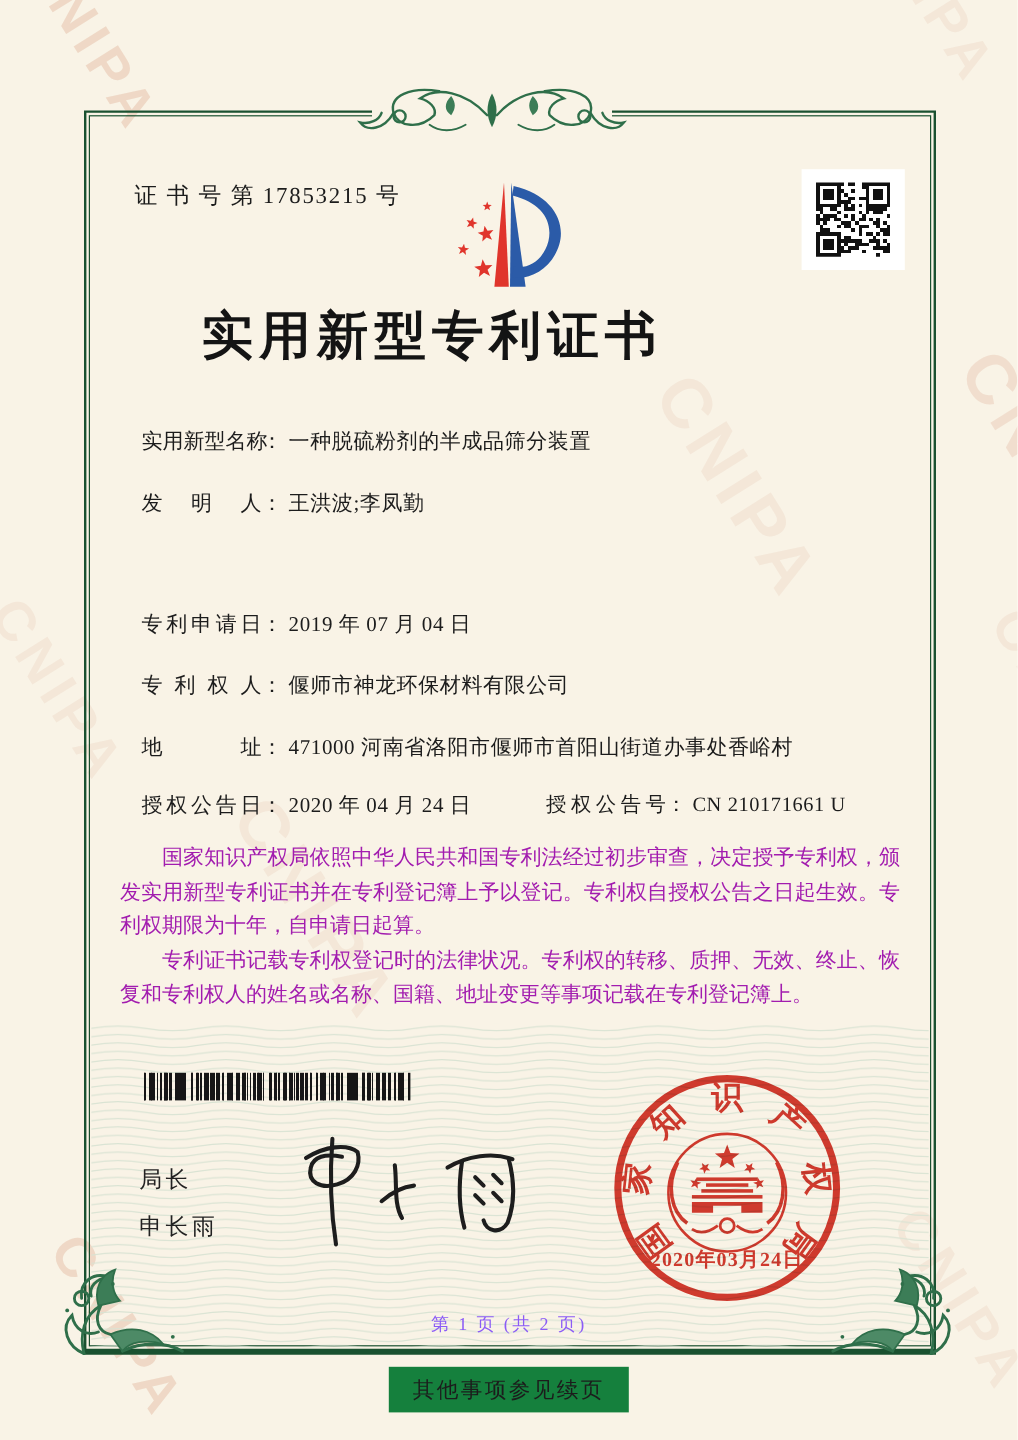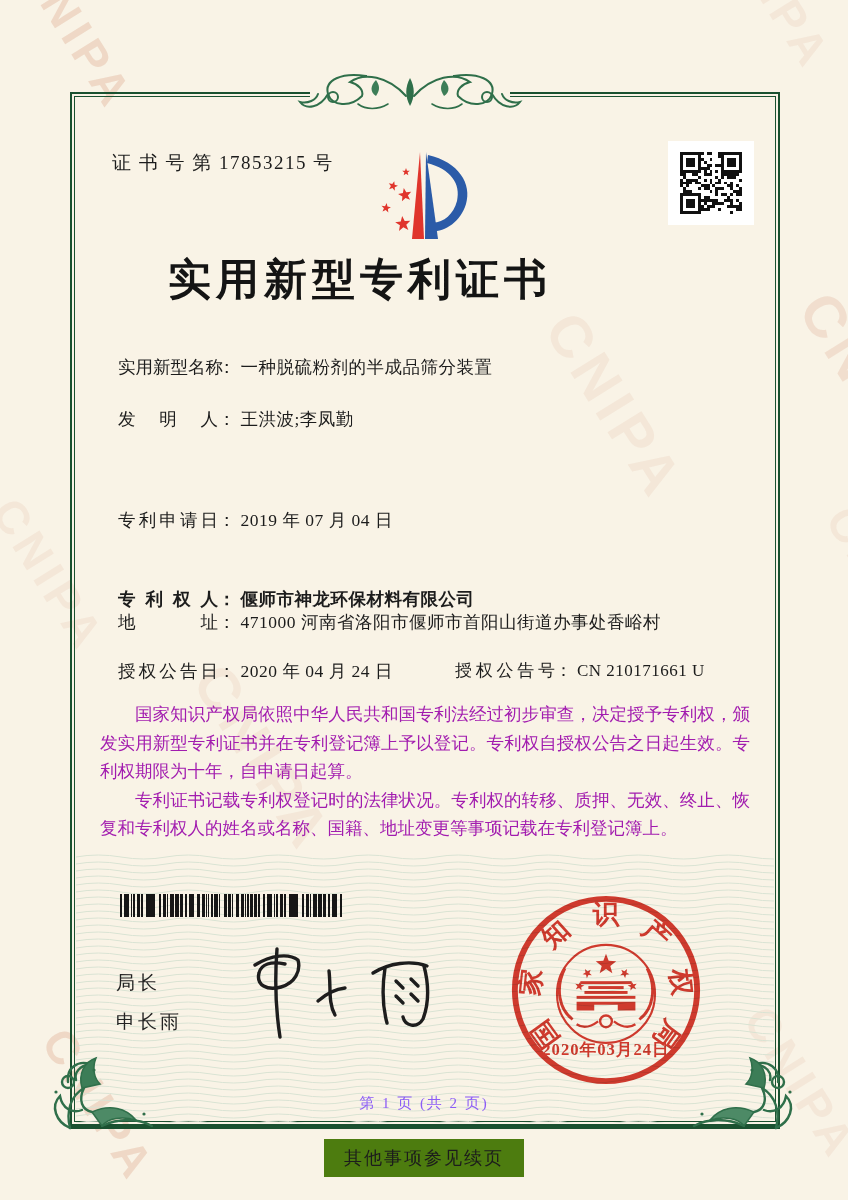--- a/index.html
+++ b/index.html
@@ -51,21 +51,21 @@
   .director div{margin-bottom:13px;letter-spacing:3px;}
   .sig{position:absolute;left:225px;top:933px;}
 
   
   .seal{position:absolute;left:508px;top:892px;mix-blend-mode:multiply;opacity:.95;}
 
   
   .page-num{position:absolute;left:0;top:1094px;width:848px;text-align:center;
             font-size:15px;letter-spacing:2px;color:#8b5cf6;}
   .cont-note{position:absolute;left:50%;top:1139px;transform:translateX(-50%);
-             background:#4d7c0f;padding:7px 20px;font-size:18px;letter-spacing:2px;color:#1c1c1c;}
+             background:#15803d;padding:7px 20px;font-size:18px;letter-spacing:2px;color:#1c1c1c;}
 
   .orn{position:absolute;pointer-events:none;}
 </style>
 </head>
 <body>
 
 <div class="page">
 
   <span class="wm" style="left:-8px;top:6px;">CNIPA</span>
   <span class="wm faint" style="left:690px;top:-34px;">CNIPA</span>
@@ -297,21 +297,21 @@
 
   <div class="frow" style="top:355px;">
     <span class="flabel">实用新型名称</span><span class="fcolon">：</span><span class="fvalue">一种脱硫粉剂的半成品筛分装置</span>
   </div>
   <div class="frow" style="top:407px;">
     <span class="flabel">发明人</span><span class="fcolon">：</span><span class="fvalue">王洪波;李凤勤</span>
   </div>
   <div class="frow" style="top:508px;">
     <span class="flabel">专利申请日</span><span class="fcolon">：</span><span class="fvalue">2019 年 07 月 04 日</span>
   </div>
-  <div class="frow" style="top:587px;font-weight:bold;">
+  <div class="frow" style="top:559px;">
     <span class="flabel">专利权人</span><span class="fcolon">：</span><span class="fvalue">偃师市神龙环保材料有限公司</span>
   </div>
   <div class="frow" style="top:610px;">
     <span class="flabel">地址</span><span class="fcolon">：</span><span class="fvalue">471000  河南省洛阳市偃师市首阳山街道办事处香峪村</span>
   </div>
   <div class="frow" style="top:659px;">
     <span class="flabel">授权公告日</span><span class="fcolon">：</span><span class="fvalue">2020 年 04 月 24 日</span>
   </div>
   <div class="frow2" style="top:659px;">
     <span class="flabel">授权公告号</span><span class="fcolon">：</span><span class="fvalue">CN 210171661 U</span>

